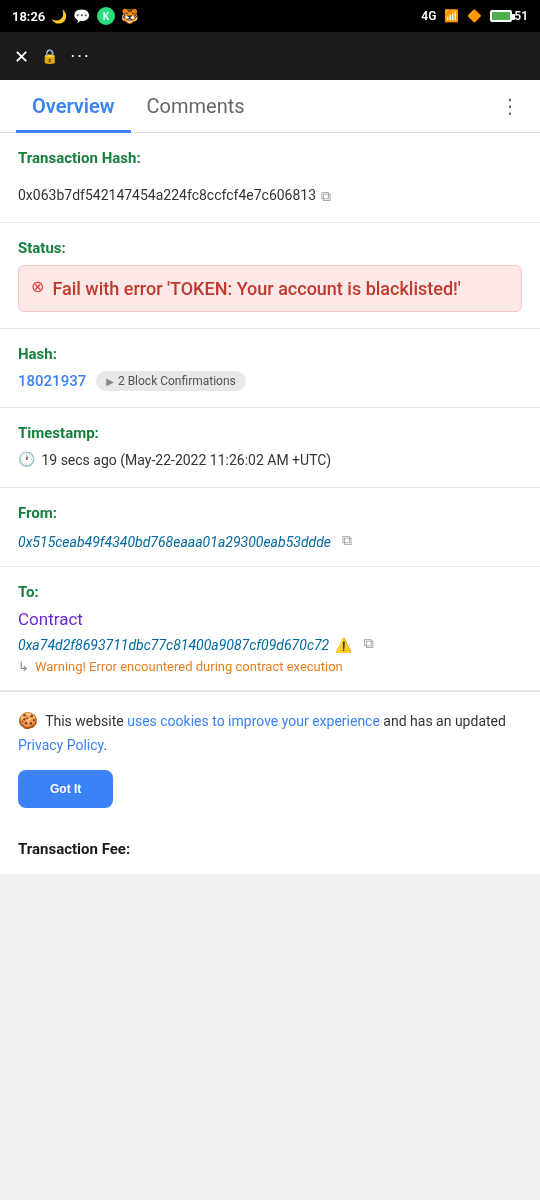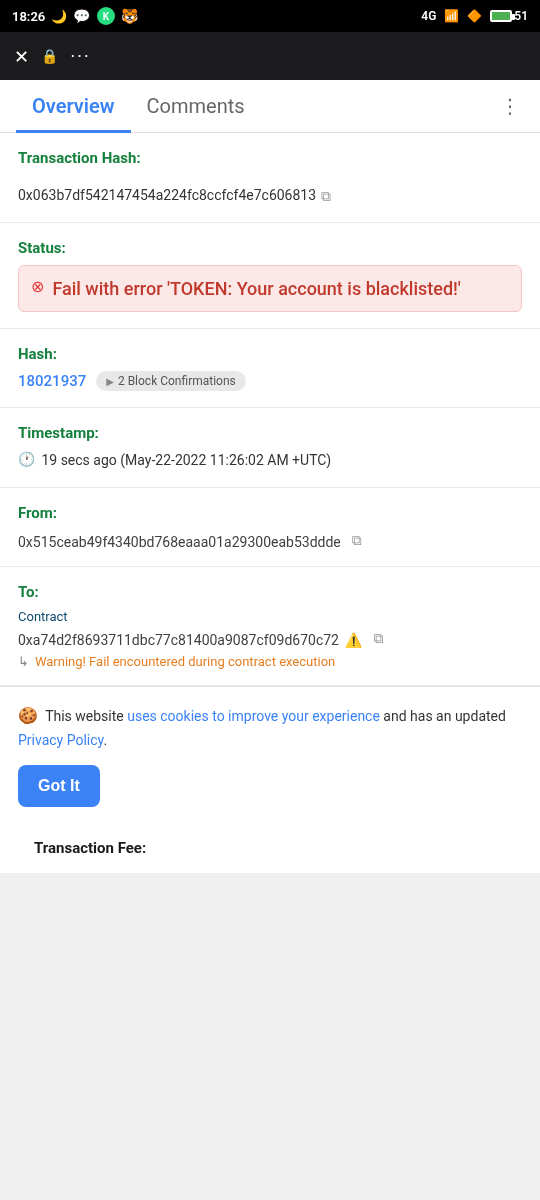--- a/index.html
+++ b/index.html
@@ -197,34 +197,35 @@
     }
     .clock-icon {
       font-size: 14px;
       color: #555;
       margin-top: 1px;
       flex-shrink: 0;
     }
 
     
     .address-link {
-      color: #404040;
+      color: #0369a1;
       font-size: 14px;
       word-break: break-all;
       text-decoration: none;
+      font-style: italic;
     }
     .address-row {
       display: flex;
       align-items: flex-end;
       gap: 6px;
       flex-wrap: wrap;
     }
     .contract-label {
-      font-size: 13px;
-      color: #0c4a6e;
+      font-size: 17px;
+      color: #6d28d9;
       margin-bottom: 4px;
     }
     .warning-icon {
       font-size: 14px;
       color: #e67e22;
     }
     .warning-text {
       font-size: 13px;
       color: #e67e22;
       margin-top: 6px;
@@ -247,31 +248,31 @@
       line-height: 1.6;
     }
     .cookie-icon { font-size: 16px; margin-right: 4px; }
     .cookie-link { color: #3b82f6; text-decoration: none; }
     .got-it-btn {
       display: inline-block;
       background: #3b82f6;
       color: #fff;
       border: none;
       border-radius: 8px;
-      padding: 12px 20px;
-      font-size: 16px;
+      padding: 12px 32px;
+      font-size: 12px;
       font-weight: 600;
       margin-top: 14px;
       cursor: pointer;
     }
 
     
     .fee-section {
       background: #fff;
-      padding: 16px 34px;
+      padding: 16px 18px;
     }
     .fee-label {
       font-size: 15px;
       font-weight: 700;
       color: #1a1a1a;
     }
   </style>
 </head>
 <body>
 
@@ -360,21 +361,21 @@
     <div class="contract-label">Contract</div>
     <div class="address-row">
       <a class="address-link" href="#">
         <span>0xa74d2f8693711dbc77c81400a9087cf09d670</span><span>c72</span>
       </a>
       <span class="warning-icon">⚠️</span>
       <span class="copy-icon">⧉</span>
     </div>
     <div class="warning-text">
       <span class="arrow-indent">↳</span>
-      <span>Warning! Fail encountered during contract execution</span>
+      <span>Warning! Error encountered during contract execution</span>
     </div>
   </div>
 
   <div class="cookie-banner">
     <span class="cookie-icon">🍪</span>
     <span>This website </span><a class="cookie-link" href="#">uses cookies to improve your experience</a><span> and has an updated </span><a class="cookie-link" href="#">Privacy Policy</a><span>.</span>
     <br>
     <button class="got-it-btn">Got It</button>
   </div>
 

